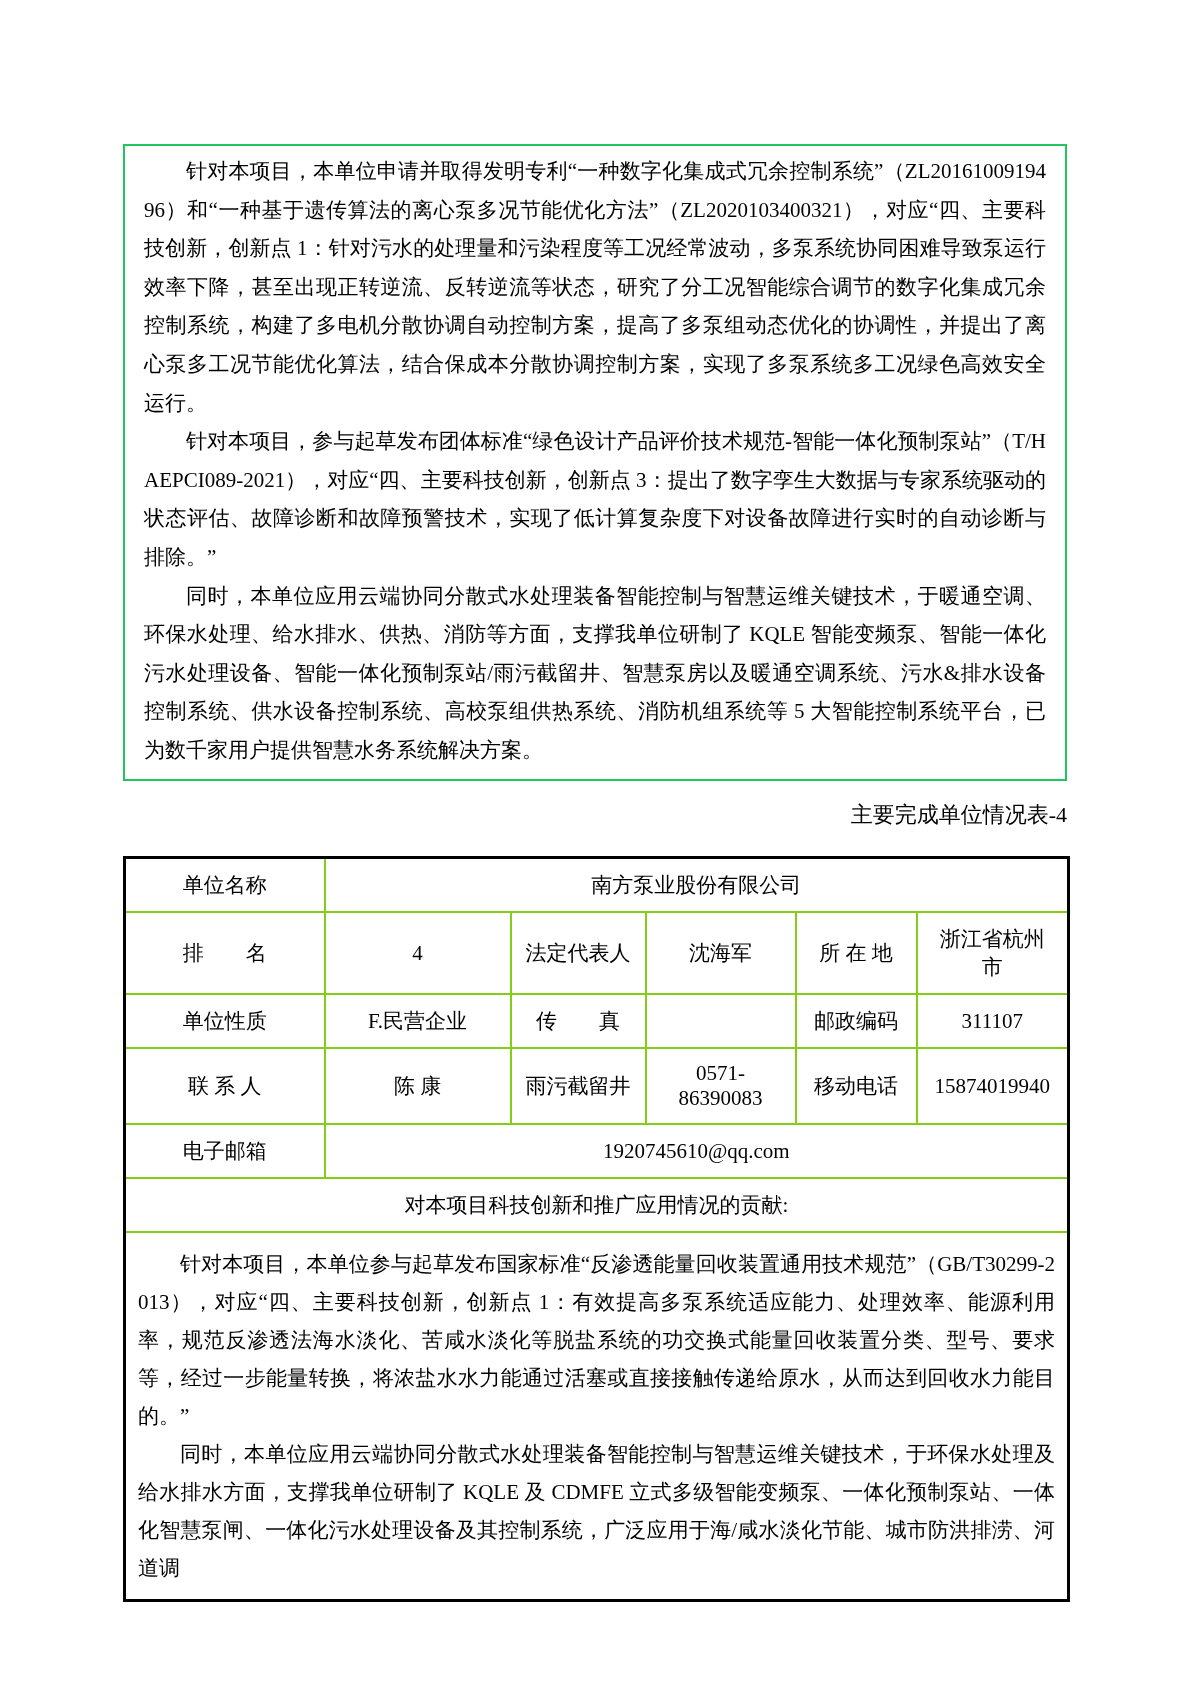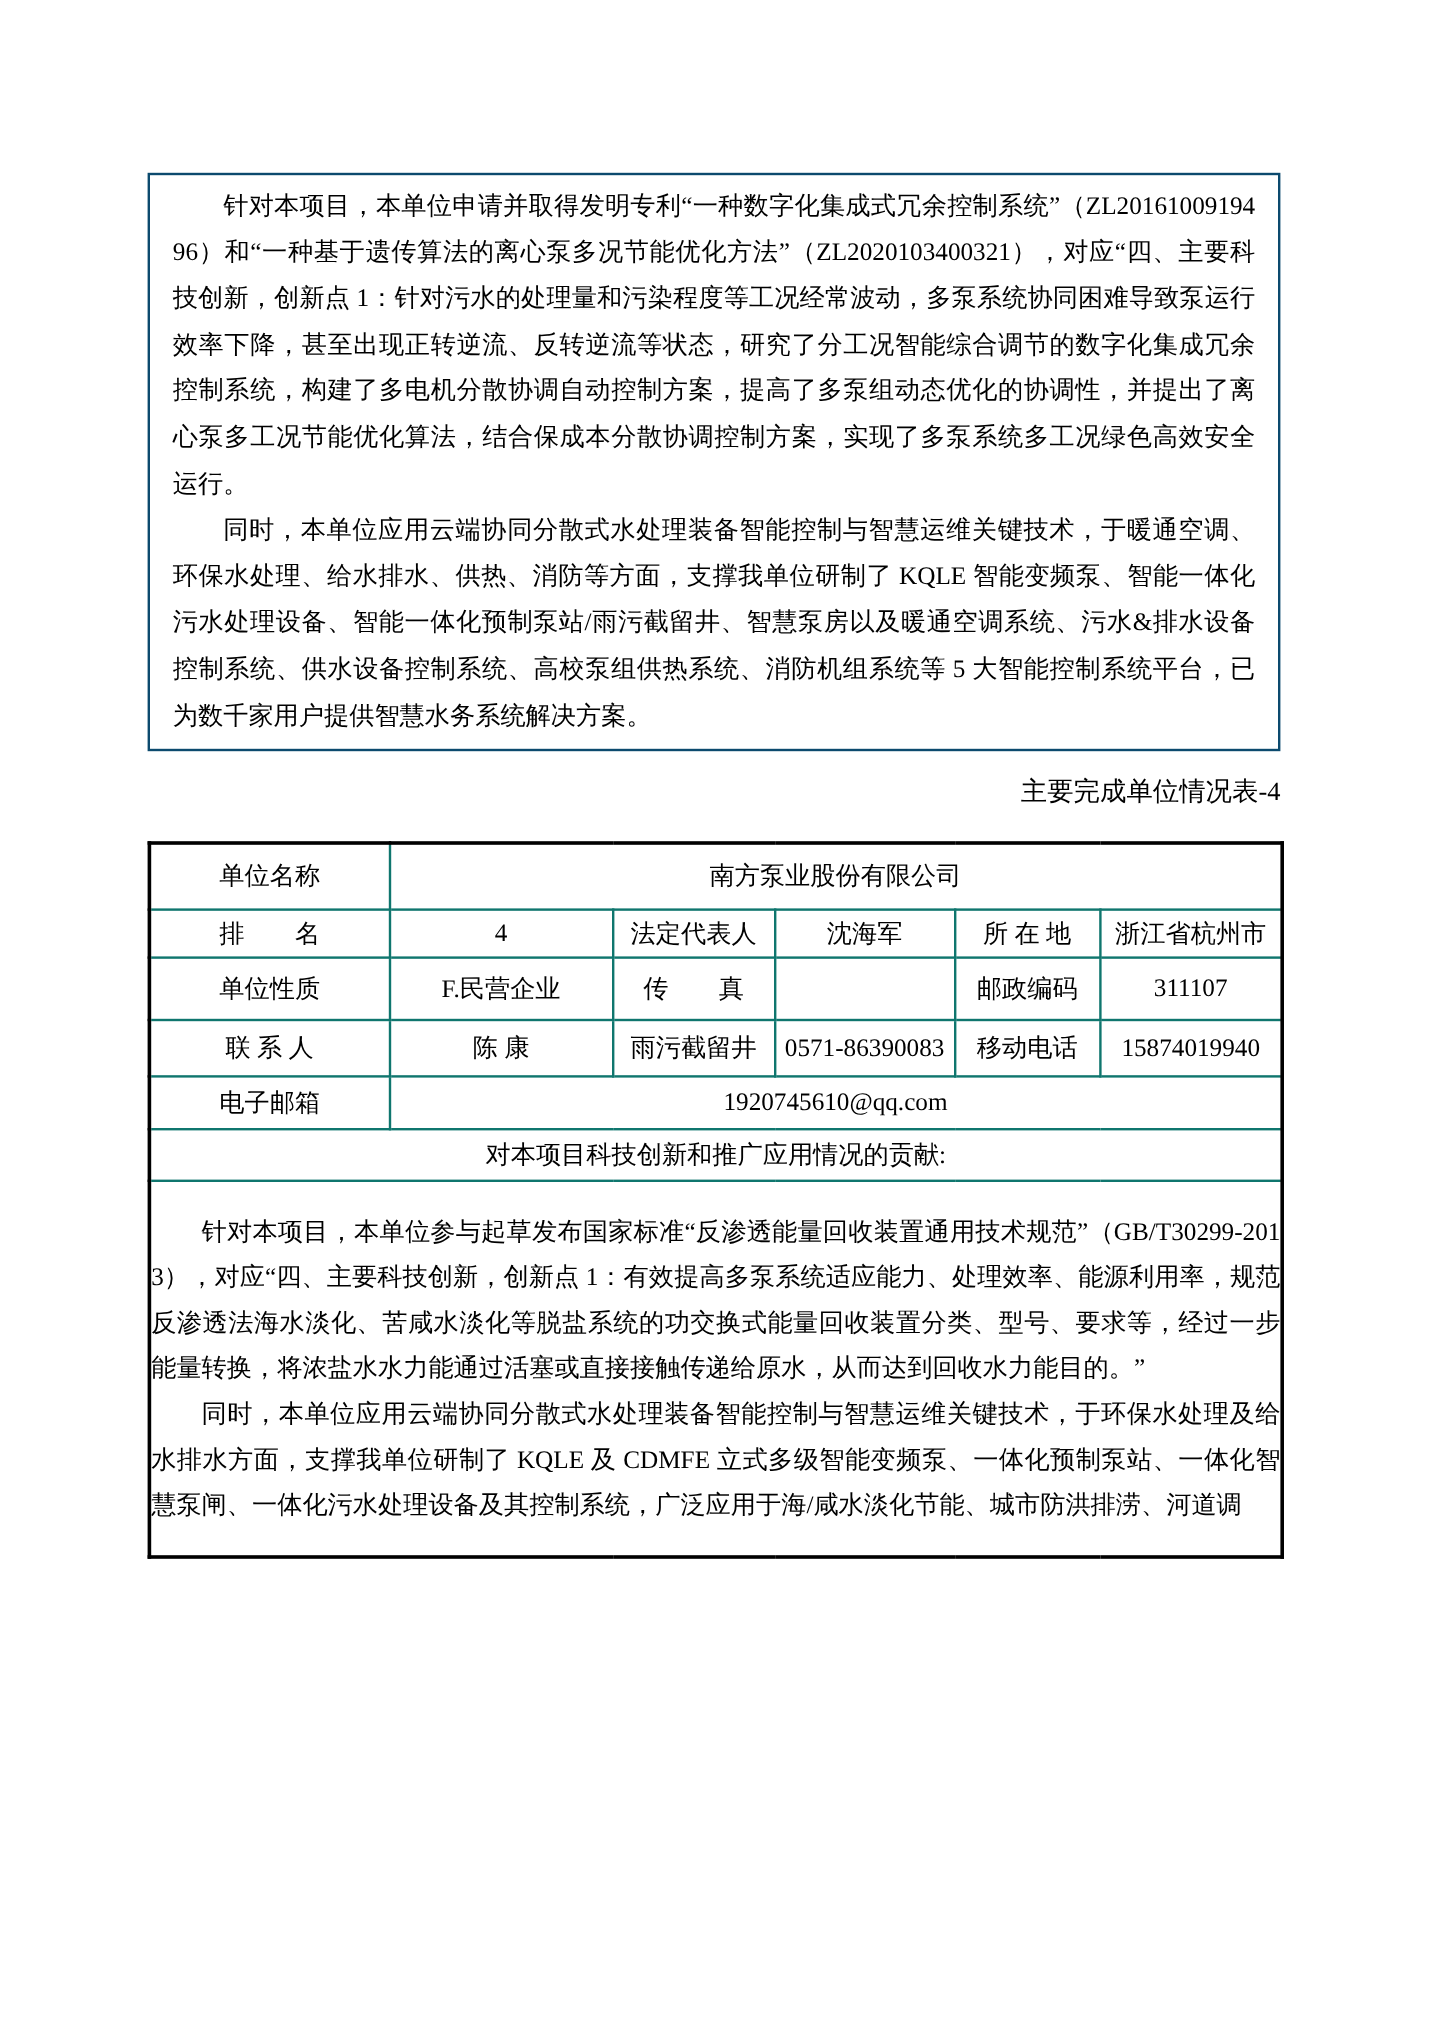--- a/index.html
+++ b/index.html
@@ -4,53 +4,54 @@
 <style>
   html,body { margin:0; padding:0; background:#e8e8e8; }
   .page {
     width:1200px; height:1697px; background:#ffffff; position:relative;
     font-family:"Liberation Serif","DejaVu Serif",serif; color:#000;
     margin:0 auto; overflow:hidden;
   }
   .content { position:absolute; left:123px; top:0; width:944px; }
 
   .intro-box {
-    box-sizing:border-box; margin-top:144px; border:2px solid #0c4a6e;
+    box-sizing:border-box; margin-top:144px; border:2px solid #22c55e;
     padding:6px 19px 9px 19px;
   }
   .para {
     font-size:21px; line-height:38.6px; text-align:justify; text-indent:2em;
     margin:0; word-break:break-all;
   }
 
   .table-title { font-size:22px; line-height:35px; margin:16px 0 24px 45px;text-align:right; }
 
   table.unit-table {
     border-collapse:collapse; width:944px; table-layout:fixed;
     border:3px solid #000;
   }
   table.unit-table td {
-    border:2px solid #0f766e; font-size:21px; text-align:center;
-    vertical-align:middle; padding:0; overflow:hidden;
+    border:2px solid #84cc16; font-size:21px; text-align:center;
+    vertical-align:middle; padding:12px; overflow:hidden;
   }
   td.left { text-align:left; padding-left:19px; }
   td.hdr  { text-align:left; padding-left:7px; }
   td.body-cell { vertical-align:top; padding:5px 19px 0 19px; text-align:justify; }
   .r1{height:55px} .r2{height:40px} .r3{height:52px} .r4{height:50px}
   .r5{height:47px} .r6{height:44px} .r7{height:43px} .r8{height:314px}
   .body-cell .para { line-height:38px; }
 </style>
 </head>
 <body>
 
 <div class="page">
   <div class="content">
 
     <div class="intro-box">
       <p class="para">针对本项目，本单位申请并取得发明专利“一种数字化集成式冗余控制系统”（ZL2016100919496）和“一种基于遗传算法的离心泵多况节能优化方法”（ZL2020103400321），对应“四、主要科技创新，创新点 1：针对污水的处理量和污染程度等工况经常波动，多泵系统协同困难导致泵运行效率下降，甚至出现正转逆流、反转逆流等状态，研究了分工况智能综合调节的数字化集成冗余控制系统，构建了多电机分散协调自动控制方案，提高了多泵组动态优化的协调性，并提出了离心泵多工况节能优化算法，结合保成本分散协调控制方案，实现了多泵系统多工况绿色高效安全运行。</p>
+      <p class="para">针对本项目，参与起草发布团体标准“绿色设计产品评价技术规范-智能一体化预制泵站”（T/HAEPCI089-2021），对应“四、主要科技创新，创新点 3：提出了数字孪生大数据与专家系统驱动的状态评估、故障诊断和故障预警技术，实现了低计算复杂度下对设备故障进行实时的自动诊断与排除。”</p>
       <p class="para">同时，本单位应用云端协同分散式水处理装备智能控制与智慧运维关键技术，于暖通空调、环保水处理、给水排水、供热、消防等方面，支撑我单位研制了 KQLE 智能变频泵、智能一体化污水处理设备、智能一体化预制泵站/雨污截留井、智慧泵房以及暖通空调系统、污水&amp;排水设备控制系统、供水设备控制系统、高校泵组供热系统、消防机组系统等 5 大智能控制系统平台，已为数千家用户提供智慧水务系统解决方案。</p>
     </div>
 
     <div class="table-title">主要完成单位情况表-4</div>
 
     <table class="unit-table">
       <colgroup>
         <col style="width:200px">
           <col style="width:186px">
           <col style="width:135px">

